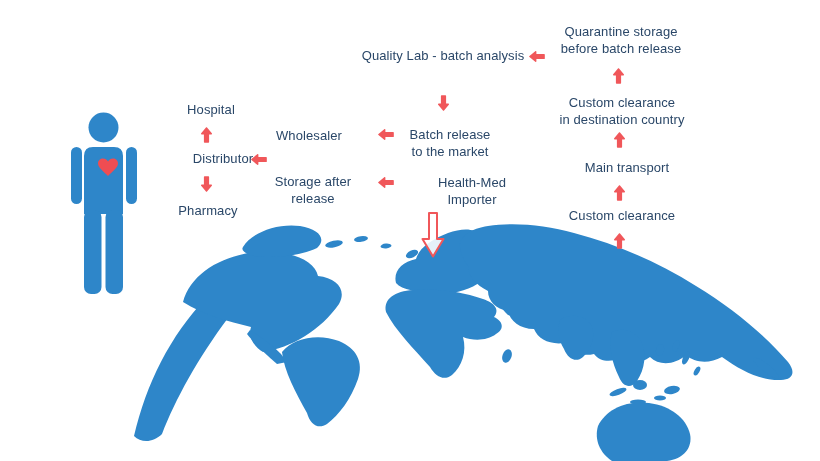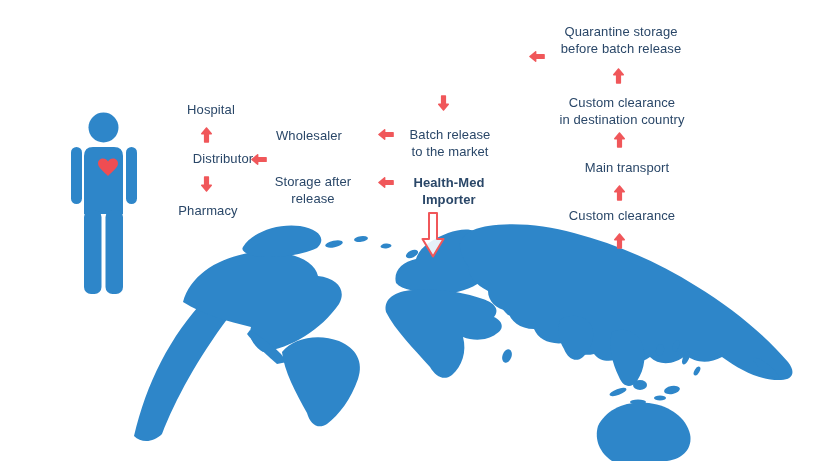--- a/index.html
+++ b/index.html
@@ -25,21 +25,21 @@
     color:var(--c-text,#2a4768);font-size:13.5px;
   }
   
   .pos-hospital{left:211px;top:101px;}
   .pos-distributor{left:223px;top:150px;}
   .pos-pharmacy{left:208px;top:202px;}
   .pos-wholesaler{left:309px;top:127px;}
   .pos-storage{left:313px;top:173px;}
   .pos-quality{left:443px;top:47px;}
   .pos-batch{left:450px;top:126px;}
-  .pos-healthmed{left:449px;top:174px;font-weight:bold;}
+  .pos-healthmed{left:472px;top:174px;}
   .pos-quarantine{left:621px;top:23px;text-align:center;}
   .pos-customdest{left:622px;top:94px;}
   .pos-maintransport{left:627px;top:159px;}
   .pos-customclear{left:622px;top:207px;}
   
   .a-up1{left:201px;top:127px;}   .a-left1{left:251px;top:154px;}
   .a-down1{left:201px;top:176px;} .a-left2{left:378px;top:129px;}
   .a-left3{left:378px;top:177px;} .a-left4{left:529px;top:51px;}
   .a-down2{left:438px;top:95px;}  .a-up2{left:613px;top:68px;}
   .a-up3{left:614px;top:132px;}   .a-up4{left:614px;top:185px;}
@@ -107,20 +107,21 @@
     </g>
     <path fill="var(--c-heart,#ef4d52)" d="M38 64 C33.5 59.5 28 55.5 28 51.5 C28 48 30.5 46.5 33 46.5 C35 46.5 37 47.8 38 49.5 C39 47.8 41 46.5 43 46.5 C45.5 46.5 48 48 48 51.5 C48 55.5 42.5 59.5 38 64 Z"></path>
   </svg>
 
   <div class="lbl pos-hospital">Hospital</div>
   <div class="lbl pos-distributor">Distributor</div>
   <div class="lbl pos-pharmacy">Pharmacy</div>
   <div class="lbl pos-wholesaler">Wholesaler</div>
   <div class="lbl pos-storage">Storage after
 release</div>
+  <div class="lbl pos-quality">Quality Lab - batch analysis</div>
   <div class="lbl pos-batch">Batch release
 to the market</div>
   <div class="lbl pos-healthmed">Health-Med
 Importer</div>
   <div class="lbl pos-quarantine">Quarantine storage
 before batch release</div>
   <div class="lbl pos-customdest">Custom clearance
 in destination country</div>
   <div class="lbl pos-maintransport">Main transport</div>
   <div class="lbl pos-customclear">Custom clearance</div>

